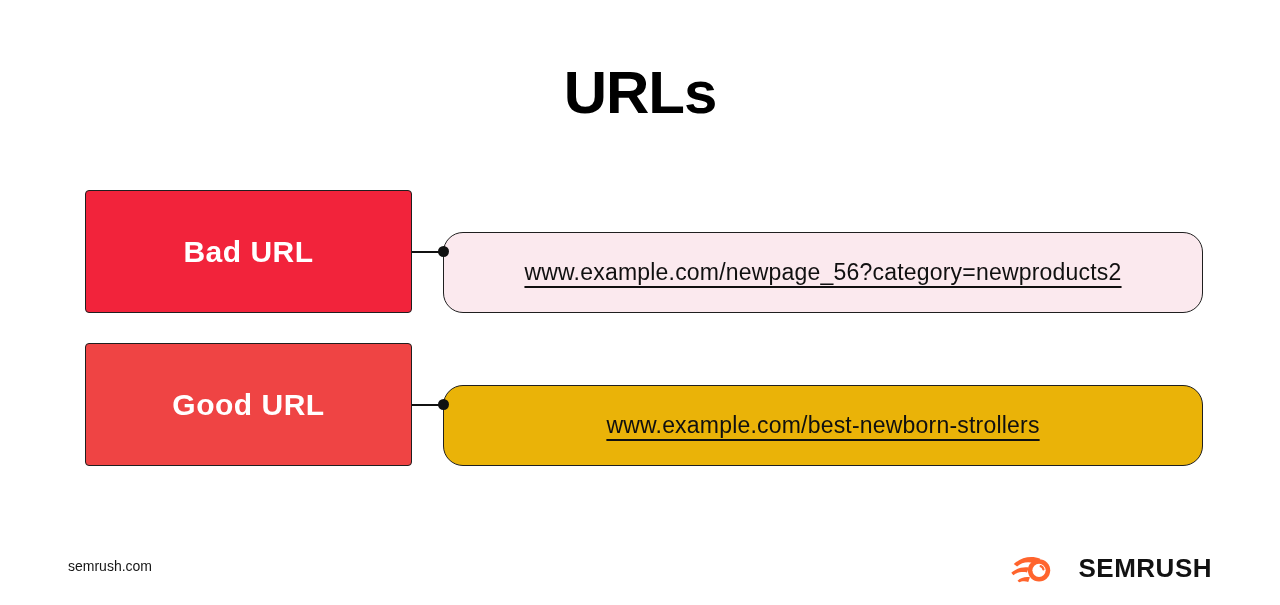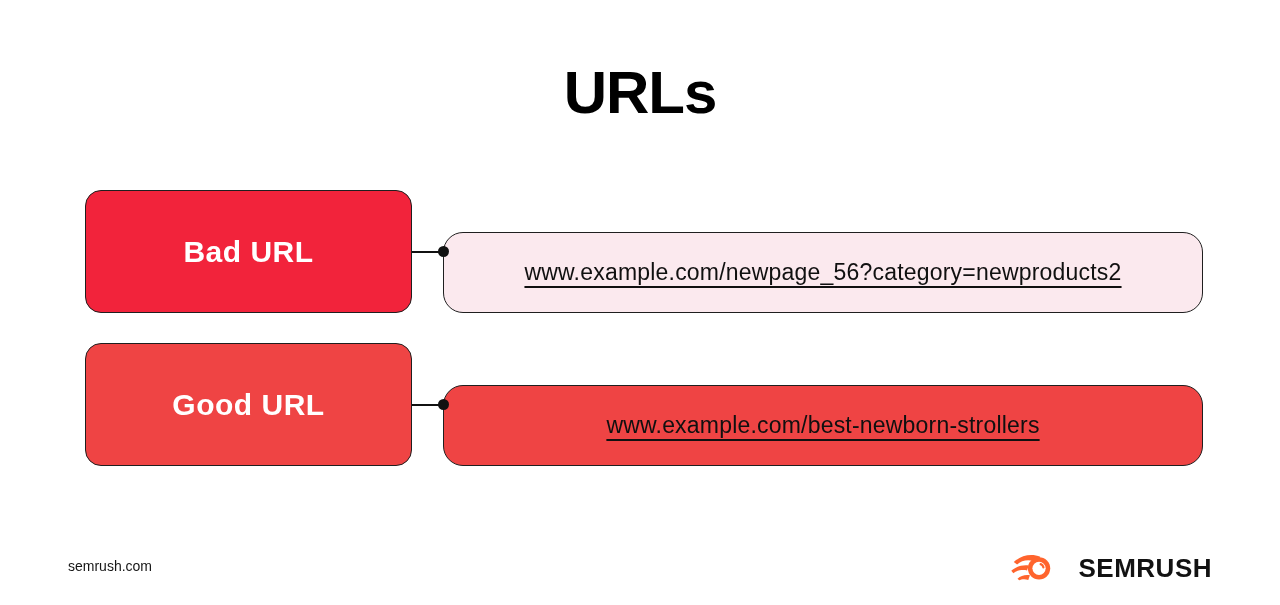--- a/index.html
+++ b/index.html
@@ -29,21 +29,21 @@
     width: 1118px;
     height: 123px;
     display: flex;
     align-items: stretch;
   }
   .row-bad  { top: 190px; }
   .row-good { top: 343px; }
   .label-box {
     flex: 0 0 327px;
     border: 1.5px solid #1f1f1f;
-    border-radius: 16px;
+    border-radius: 4px;
     display: flex;
     align-items: center;
     justify-content: center;
     box-sizing: border-box;
   }
   .label-box .label-text {
     color: #ffffff;
     font-size: 30px;
     font-weight: 700;
     letter-spacing: 0.5px;
@@ -98,21 +98,21 @@
     left: 68px;
     top: 558px;
     font-size: 14px;
     color: #151515;
   }
   .logo {
     position: absolute;
     right: 68px;
     top: 553px;
     display: flex;
-    align-items: flex-start;
+    align-items: flex-end;
     gap: 25px;
   }
   .logo-wordmark {
     font-size: 26px;
     font-weight: 800;
     letter-spacing: 0.5px;
     color: #121212;
   }
 </style>
 </head>
@@ -136,21 +136,21 @@
   </div>
 
   <div class="row row-good">
     <div class="label-box" style="background: #ef4444;">
       <span class="label-text">Good URL</span>
     </div>
     <div class="connector">
       <span class="line"></span>
       <span class="dot"></span>
     </div>
-    <div class="url-box" style="background: #ef4444;">
+    <div class="url-box" style="background: #eab308;">
       <span class="url-text">www.example.com/best-newborn-strollers</span>
     </div>
   </div>
 
   <span class="footer-site">semrush.com</span>
 
   <div class="logo">
     <svg width="42" height="29" viewBox="0 0 100 70" aria-hidden="true">
       <g fill="#ff642d" style="fill: rgb(255, 100, 45);">
         <path d="M6 22 C22 6 48 0 70 9 L63 23 C46 14 26 16 14 28 Z"></path>

